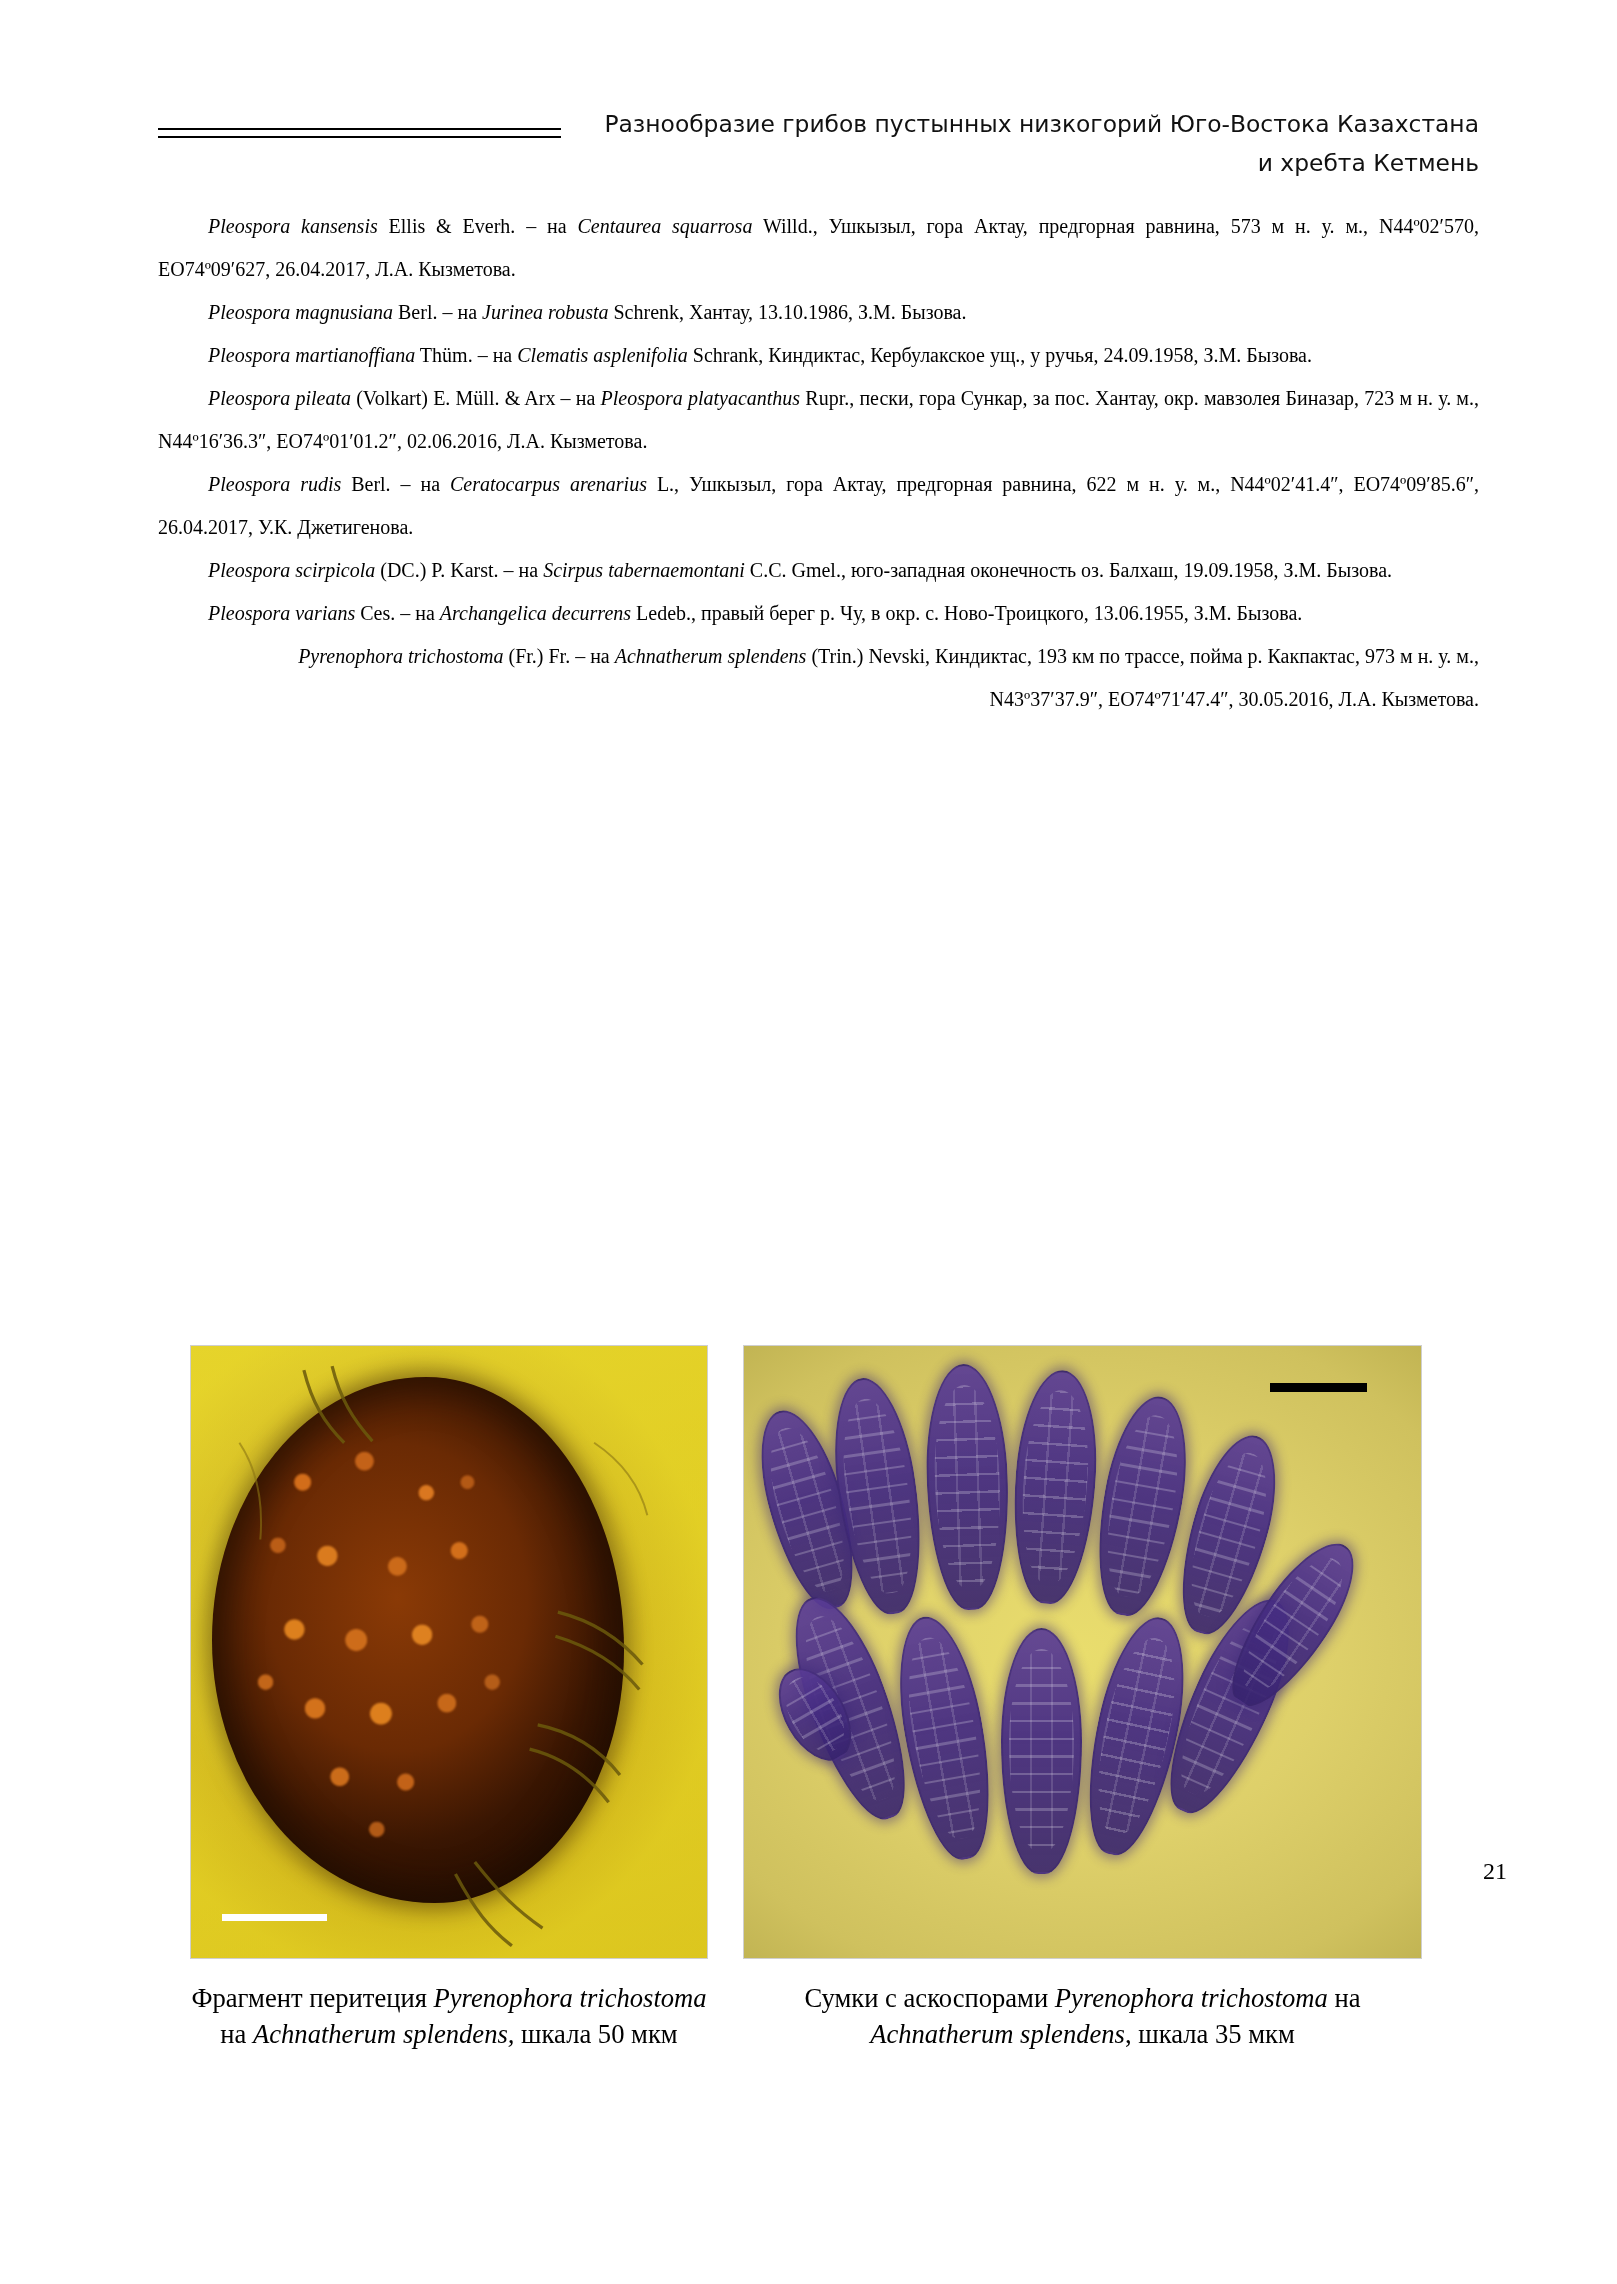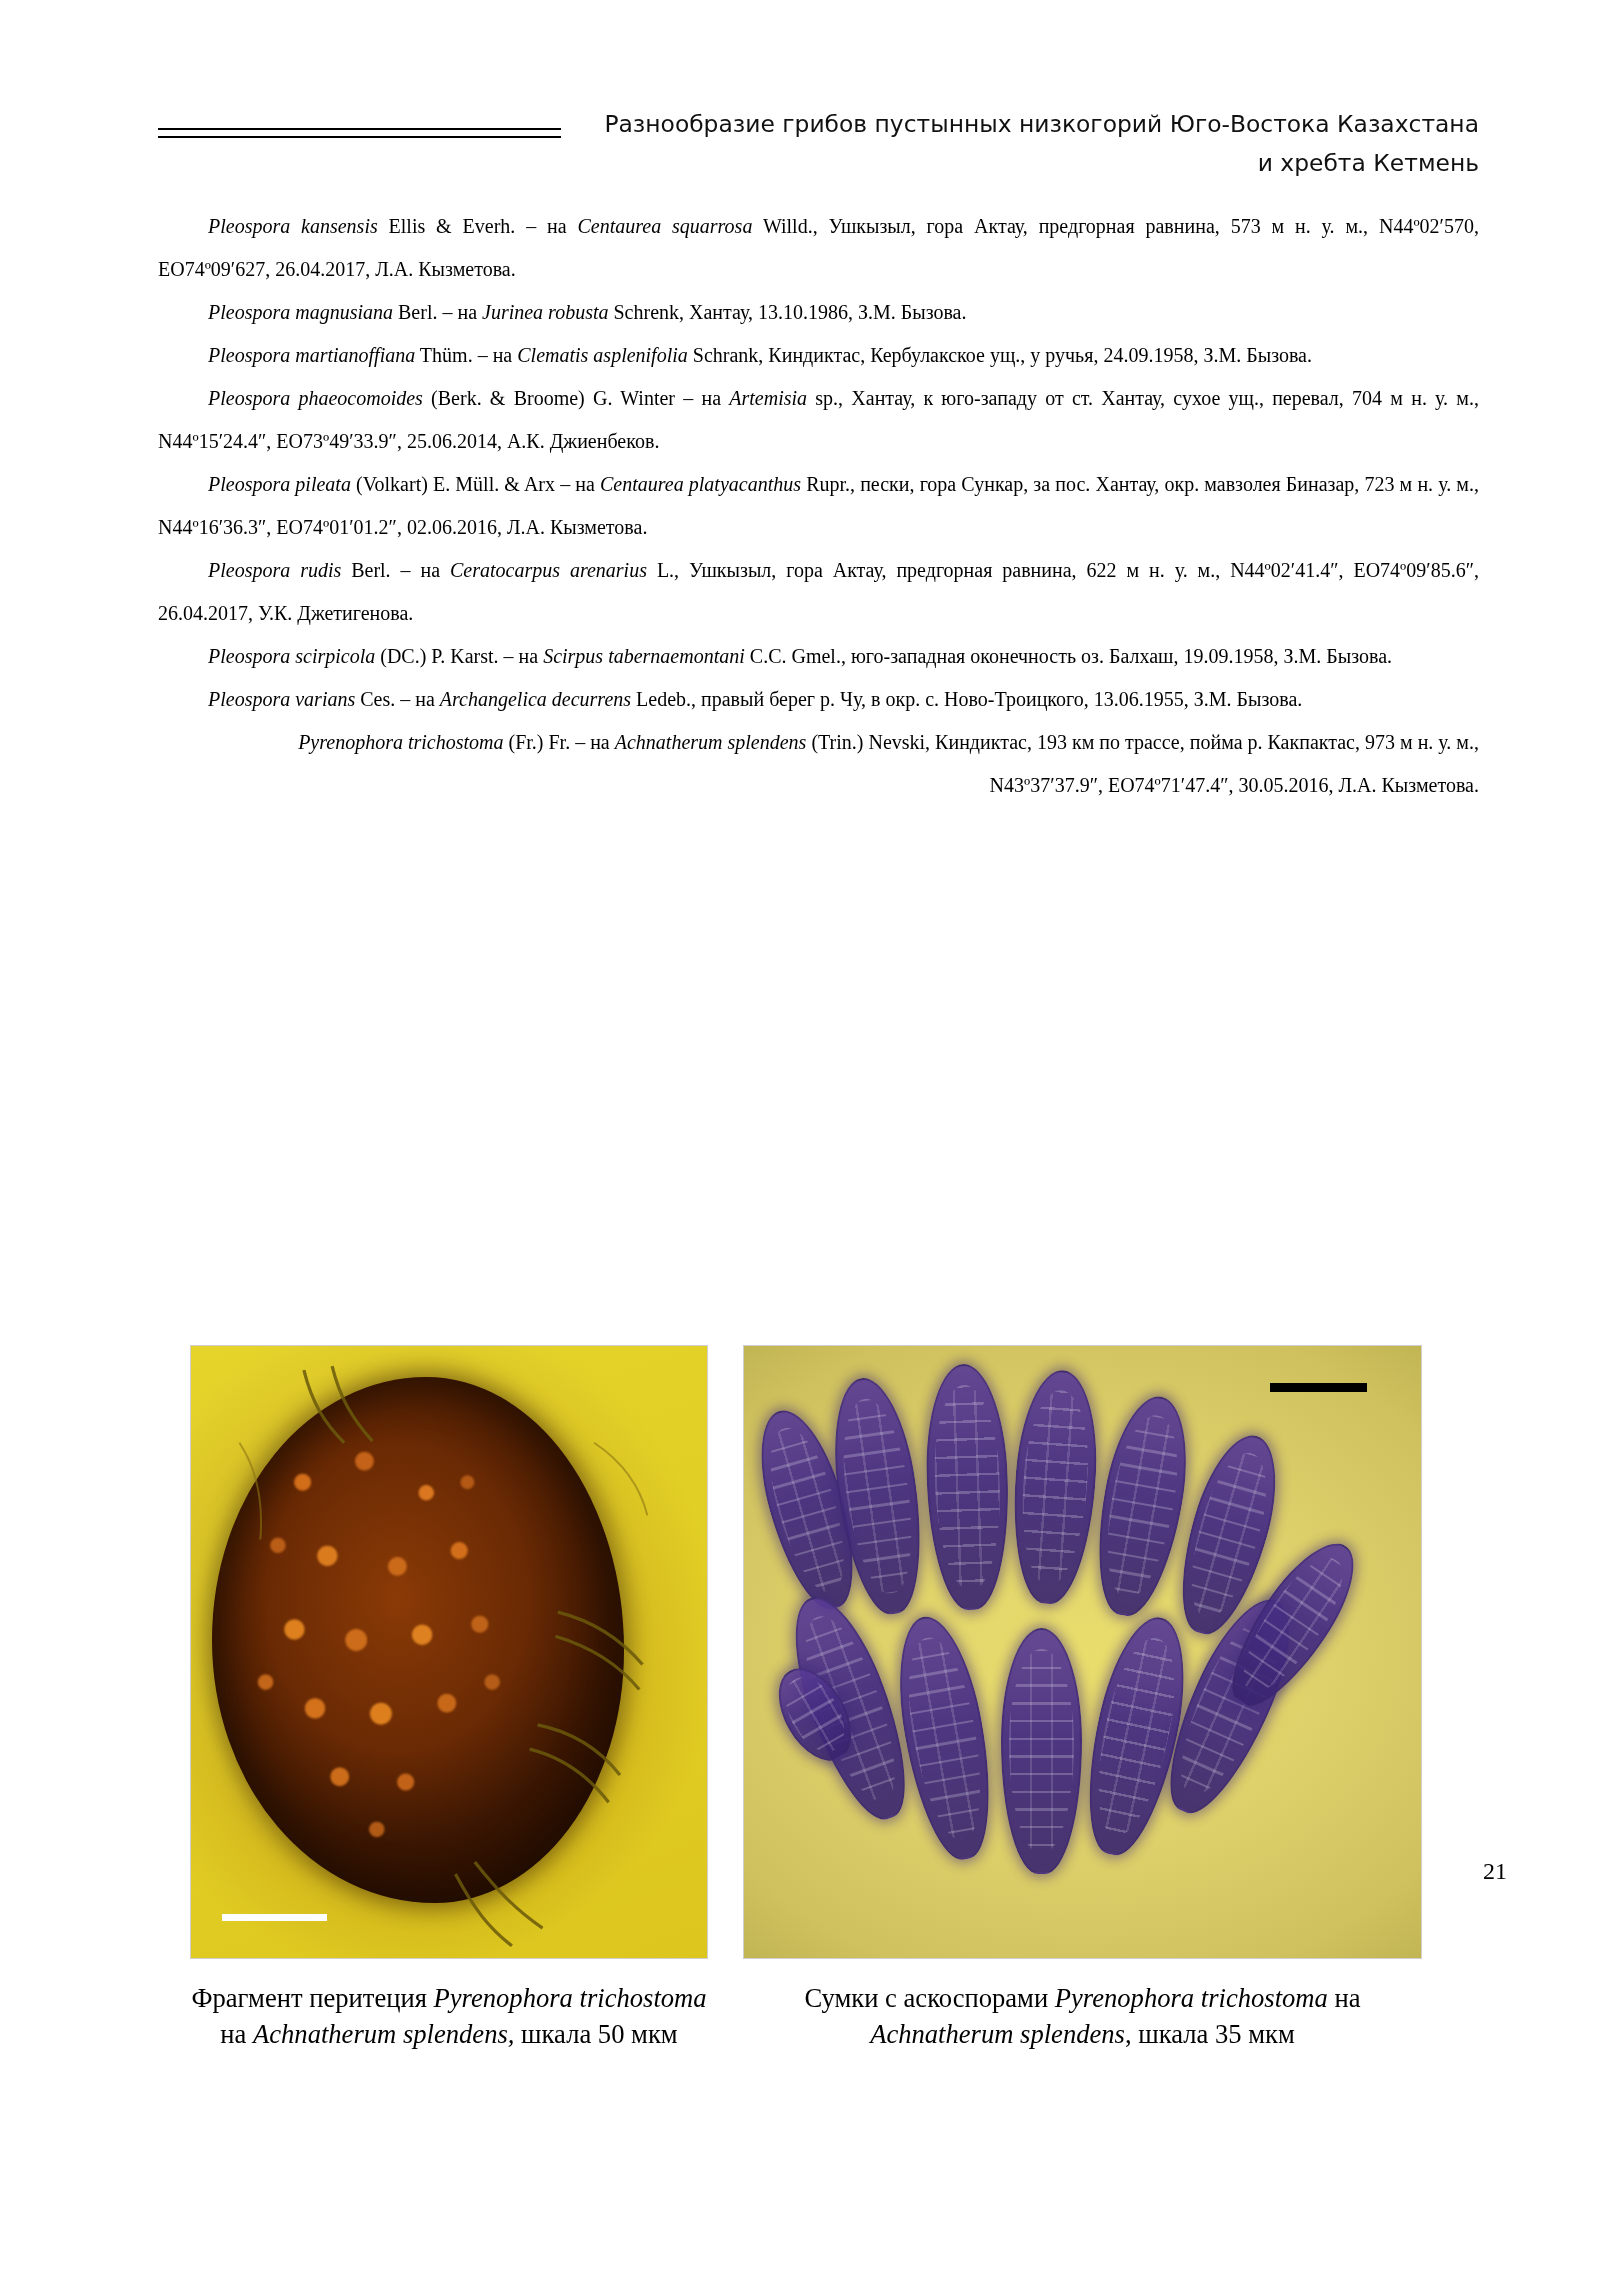--- a/index.html
+++ b/index.html
@@ -225,22 +225,21 @@
     <div class="header-text">
       <div>Разнообразие грибов пустынных низкогорий Юго-Востока Казахстана</div>
       <div>и хребта Кетмень</div>
     </div>
   </div>
 
   <div class="body-text" id="entries">
       <p class="entry"><i>Pleospora kansensis</i><span> Ellis &amp; Everh. – на </span><i>Centaurea squarrosa</i><span> Willd., Ушкызыл, гора Актау, предгорная равнина, 573 м н. у. м., N44º02′570, ЕО74º09′627, 26.04.2017, Л.А. Кызметова.</span></p>
       <p class="entry"><i>Pleospora magnusiana</i><span> Berl. – на </span><i>Jurinea robusta</i><span> Schrenk, Хантау, 13.10.1986, З.М. Бызова.</span></p>
       <p class="entry"><i>Pleospora martianoffiana</i><span> Thüm. – на </span><i>Clematis asplenifolia</i><span> Schrank, Киндиктас, Кербулакское ущ., у ручья, 24.09.1958, З.М. Бызова.</span></p>
-      <p class="entry"><i>Pleospora phaeocomoides</i><span> (Berk. &amp; Broome) G. Winter – на </span><i>Artemisia</i><span> sp., Хантау, к юго-западу от ст. Хантау, сухое ущ., перевал, 704 м н. у. м., N44º15′24.4″, ЕО73º49′33.9″, 25.06.2014, А.К. Джиенбеков.</span></p>
-      <p class="entry"><i>Pleospora pileata</i><span> (Volkart) E. Müll. &amp; Arx – на </span><i>Centaurea platyacanthus</i><span> Rupr., пески, гора Сункар, за пос. Хантау, окр. мавзолея Биназар, 723 м н. у. м., N44º16′36.3″, ЕО74º01′01.2″, 02.06.2016, Л.А. Кызметова.</span></p>
+      <p class="entry"><i>Pleospora pileata</i><span> (Volkart) E. Müll. &amp; Arx – на </span><i>Pleospora platyacanthus</i><span> Rupr., пески, гора Сункар, за пос. Хантау, окр. мавзолея Биназар, 723 м н. у. м., N44º16′36.3″, ЕО74º01′01.2″, 02.06.2016, Л.А. Кызметова.</span></p>
       <p class="entry"><i>Pleospora rudis</i><span> Berl. – на </span><i>Ceratocarpus arenarius</i><span> L., Ушкызыл, гора Актау, предгорная равнина, 622 м н. у. м., N44º02′41.4″, ЕО74º09′85.6″, 26.04.2017, У.К. Джетигенова.</span></p>
       <p class="entry"><i>Pleospora scirpicola</i><span> (DC.) P. Karst. – на </span><i>Scirpus tabernaemontani</i><span> C.C. Gmel., юго-западная оконечность оз. Балхаш, 19.09.1958, З.М. Бызова.</span></p>
       <p class="entry"><i>Pleospora varians</i><span> Ces. – на </span><i>Archangelica decurrens</i><span> Ledeb., правый берег р. Чу, в окр. с. Ново-Троицкого, 13.06.1955, З.М. Бызова.</span></p>
       <p class="entry"><i>Pyrenophora trichostoma</i><span> (Fr.) Fr. – на </span><i>Achnatherum splendens</i><span> (Trin.) Nevski, Киндиктас, 193 км по трассе, пойма р. Какпактас, 973 м н. у. м., N43º37′37.9″, ЕО74º71′47.4″, 30.05.2016, Л.А. Кызметова.</span></p>
     </div>
 
   <div class="figures">
     <div class="fig-row">
 
       <div class="fig fig1">

